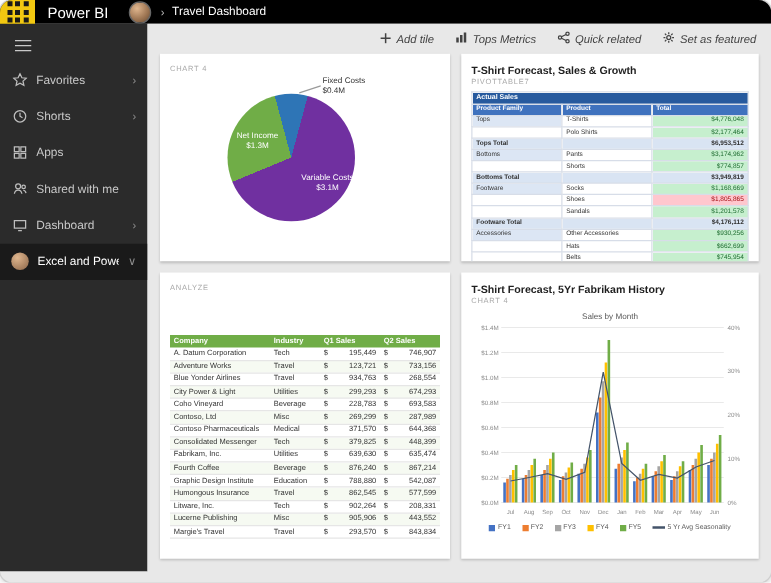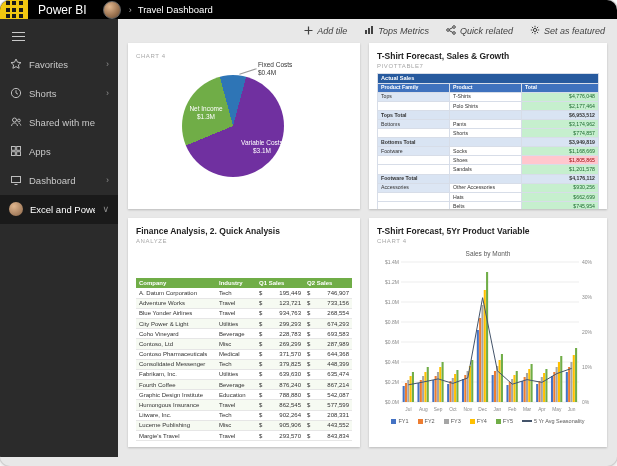--- a/index.html
+++ b/index.html
@@ -134,39 +134,39 @@
                 <circle cx="6" cy="6" r="4.6"></circle>
                 <path d="M6 3.2V6l2 1.2"></path>
               </svg>
             </span>
             <span class="lbl">Shorts</span>
             <span class="chev">›</span>
           </div>
           <div class="side-item">
             <span class="icn">
               <svg width="12" height="12" viewBox="0 0 12 12" fill="none" stroke="#bdbdbd" stroke-width="1">
+                <rect x="1.5" y="1.5" width="3.8" height="3.8"></rect>
+                <rect x="6.7" y="1.5" width="3.8" height="3.8"></rect>
+                <rect x="1.5" y="6.7" width="3.8" height="3.8"></rect>
+                <rect x="6.7" y="6.7" width="3.8" height="3.8"></rect>
+              </svg>
+            </span>
+            <span class="lbl">Apps</span>
+            <span class="chev"></span>
+          </div>
+          <div class="side-item">
+            <span class="icn">
+              <svg width="12" height="12" viewBox="0 0 12 12" fill="none" stroke="#bdbdbd" stroke-width="1">
                 <circle cx="4.5" cy="4" r="2"></circle>
                 <path d="M1.5 10c.3-2 1.5-3 3-3s2.7 1 3 3"></path>
                 <circle cx="8.9" cy="4.5" r="1.4"></circle>
                 <path d="M8.6 7.2c1.3.1 2 .9 2.2 2.3"></path>
               </svg>
             </span>
             <span class="lbl">Shared with me</span>
-            <span class="chev"></span>
-          </div>
-          <div class="side-item">
-            <span class="icn">
-              <svg width="12" height="12" viewBox="0 0 12 12" fill="none" stroke="#bdbdbd" stroke-width="1">
-                <rect x="1.5" y="1.5" width="3.8" height="3.8"></rect>
-                <rect x="6.7" y="1.5" width="3.8" height="3.8"></rect>
-                <rect x="1.5" y="6.7" width="3.8" height="3.8"></rect>
-                <rect x="6.7" y="6.7" width="3.8" height="3.8"></rect>
-              </svg>
-            </span>
-            <span class="lbl">Apps</span>
             <span class="chev"></span>
           </div>
           <div class="side-item">
             <span class="icn">
               <svg width="12" height="12" viewBox="0 0 12 12" fill="none" stroke="#bdbdbd" stroke-width="1">
                 <rect x="1.5" y="2.5" width="9" height="6"></rect>
                 <path d="M4.5 10.5h3"></path>
               </svg>
             </span>
             <span class="lbl">Dashboard</span>
@@ -319,21 +319,20 @@
                 <tr>
                   <td></td>
                   <td>Belts</td>
                   <td class="r good">$745,954</td>
                 </tr>
               </tbody>
             </table>
         </div>
 
         <div class="tile">
-          <div class="tile-title">Finance Analysis, 2. Quick Analysis</div>
           <div class="tile-sub">ANALYZE</div>
           <table class="fin">
             <colgroup>
                 <col style="width:80px">
                 <col style="width:40px">
                 <col style="width:48px">
                 <col>
               </colgroup>
           <thead>
                 <tr>
@@ -582,21 +581,21 @@
                       <span>$</span>
                       <span>843,834</span>
                     </span>
                   </td>
                 </tr>
               </tbody>
             </table>
         </div>
 
         <div class="tile">
-          <div class="tile-title">T-Shirt Forecast, 5Yr Product Variable</div>
+          <div class="tile-title">T-Shirt Forecast, 5Yr Fabrikam History</div>
           <div class="tile-sub">CHART 4</div>
           <div class="chart-title">Sales by Month</div>
           <svg width="222" height="156" viewBox="0 0 222 156">
               <g>
                 <line x1="24" x2="202" y1="145.0" y2="145.0" stroke="#e1e1e1" stroke-width="0.6"></line>
                 <text x="22" y="146.8" text-anchor="end" font-size="5" fill="#8a8a8a" font-family="Liberation Sans, sans-serif">$0.0M</text>
                 <line x1="24" x2="202" y1="125.0" y2="125.0" stroke="#e1e1e1" stroke-width="0.6"></line>
                 <text x="22" y="126.8" text-anchor="end" font-size="5" fill="#8a8a8a" font-family="Liberation Sans, sans-serif">$0.2M</text>
                 <line x1="24" x2="202" y1="105.0" y2="105.0" stroke="#e1e1e1" stroke-width="0.6"></line>
                 <text x="22" y="106.8" text-anchor="end" font-size="5" fill="#8a8a8a" font-family="Liberation Sans, sans-serif">$0.4M</text>

